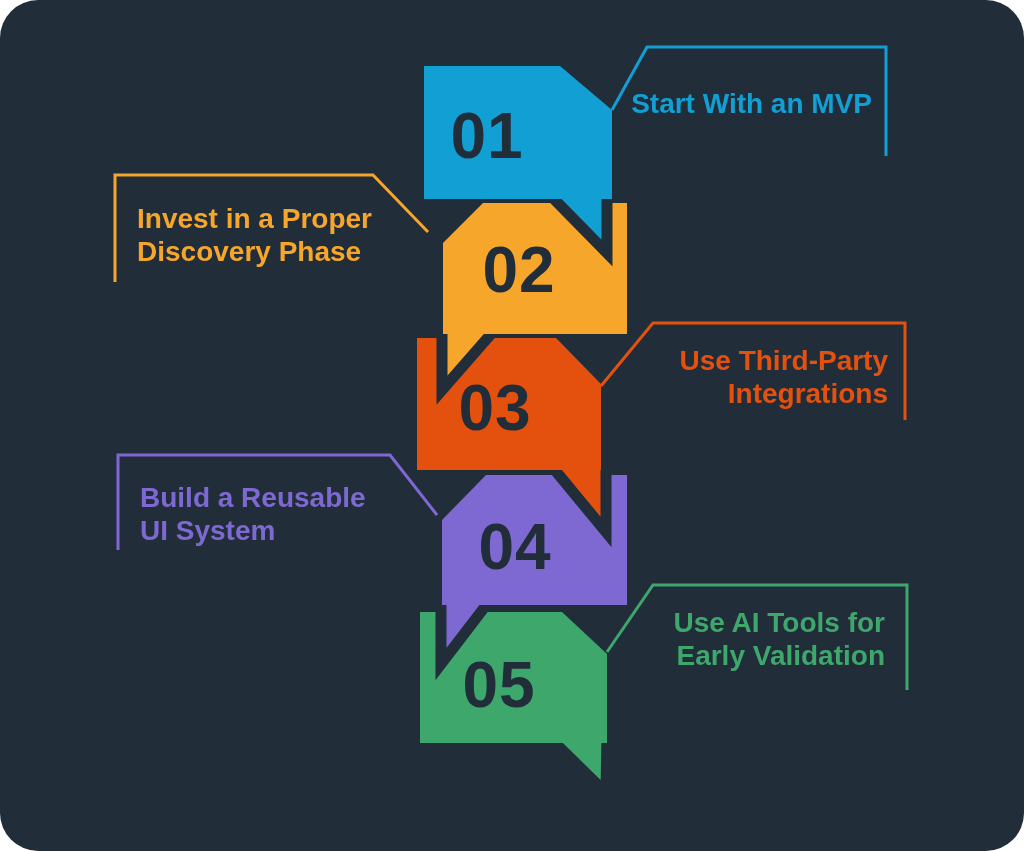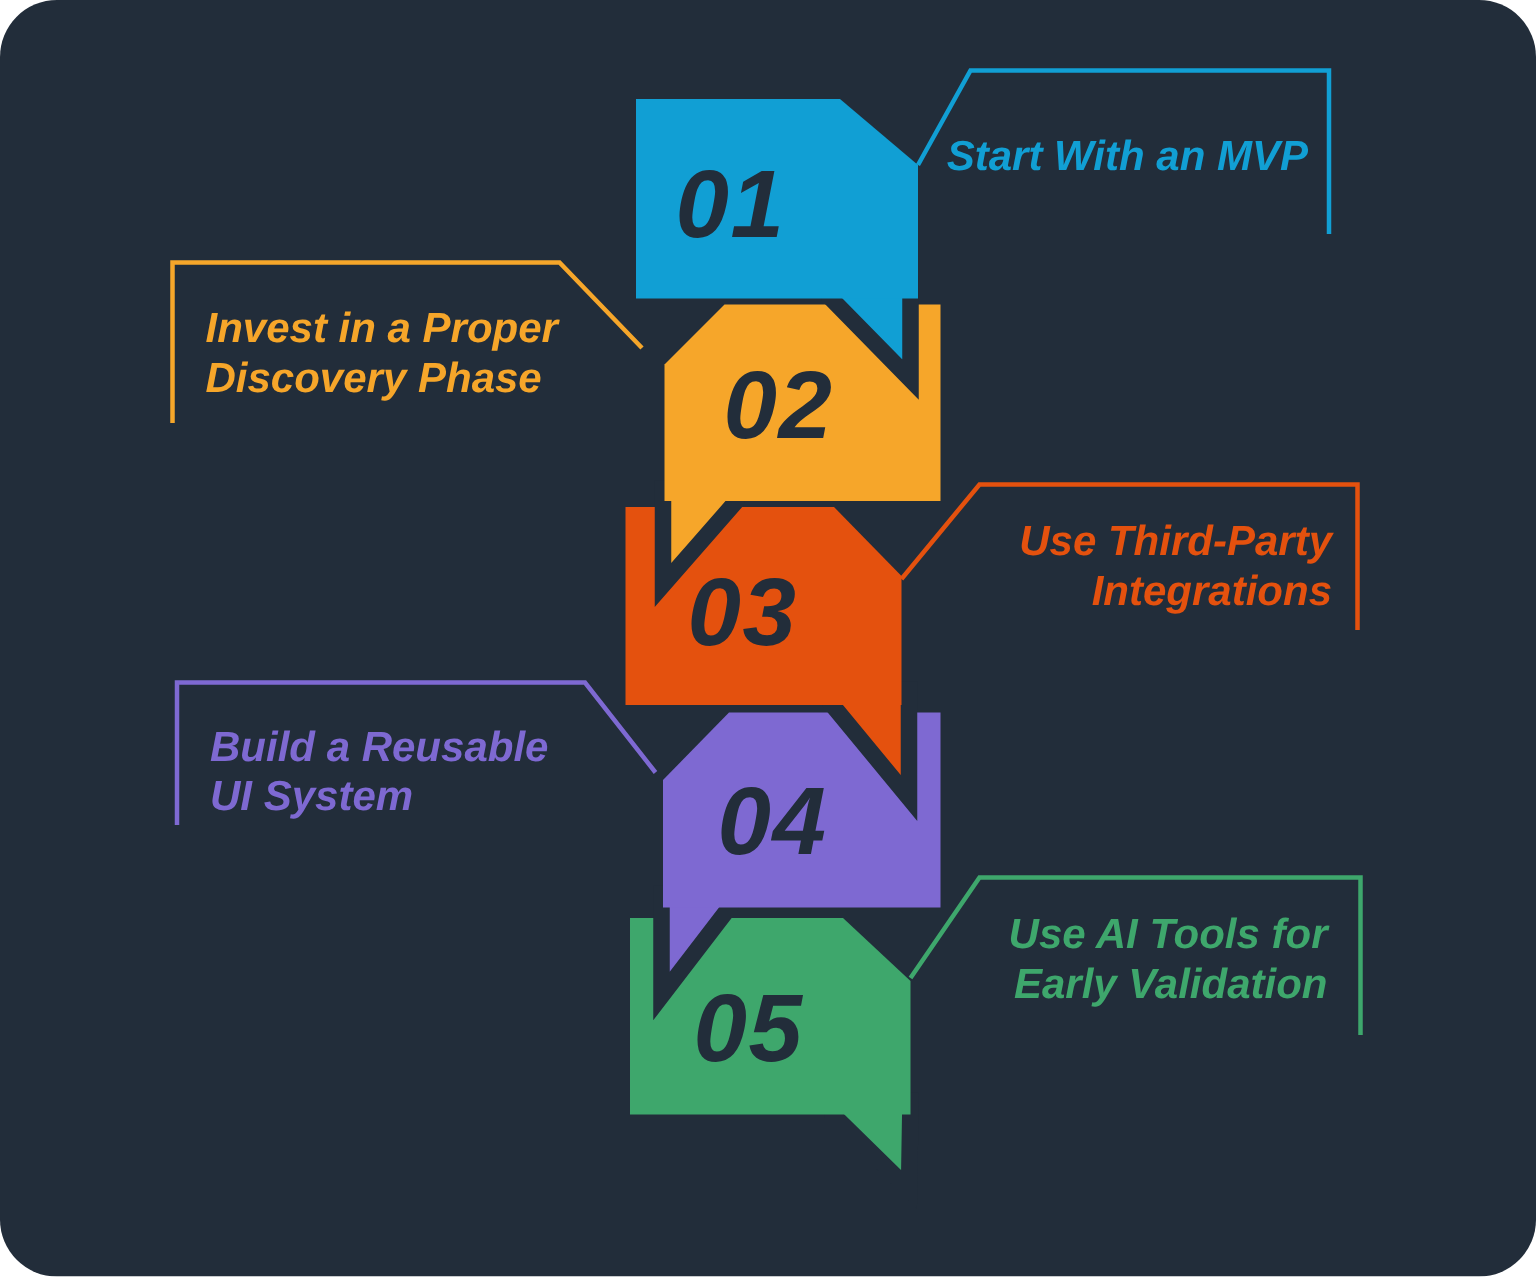--- a/index.html
+++ b/index.html
@@ -1,16 +1,16 @@
 <!DOCTYPE html>
 <html><head>
 <meta charset="utf-8">
 <style>
   html, body { margin: 0; padding: 0; background: #ffffff; }
-  .stage { position: relative; width: 1024px; height: 851px; font-style: italic; }
+  .stage { position: relative; width: 1024px; height: 851px; }
   svg { display: block; }
   text { font-family: "Liberation Sans", "DejaVu Sans", sans-serif; }
   .num { font-size: 64px; font-weight: 800; letter-spacing: 1px; }
   .lbl { font-size: 28px; font-weight: 700; }
   .bracket { fill: none; stroke-width: 3; }
   .tail { stroke-width: 11; stroke-linejoin: miter; }
 </style>
 </head>
 <body>
 

